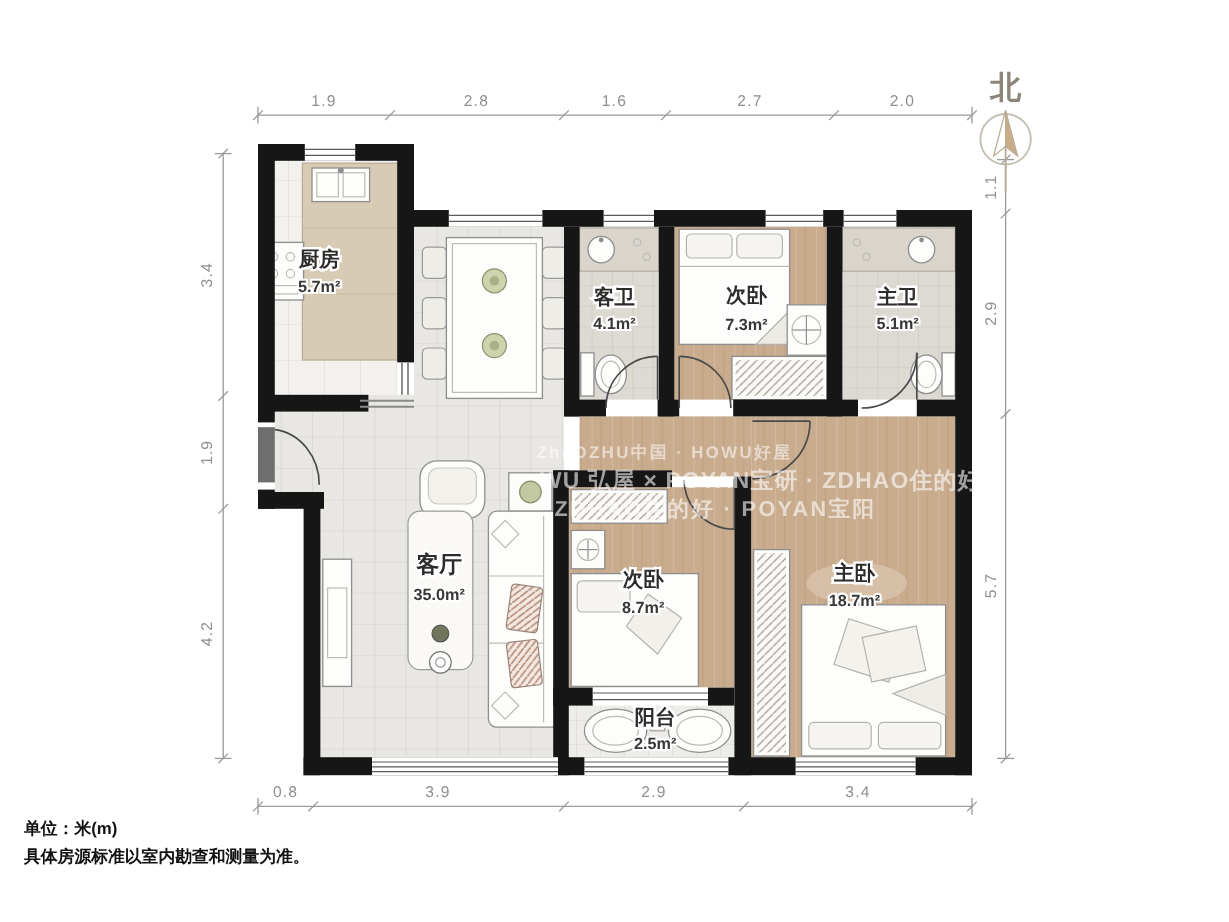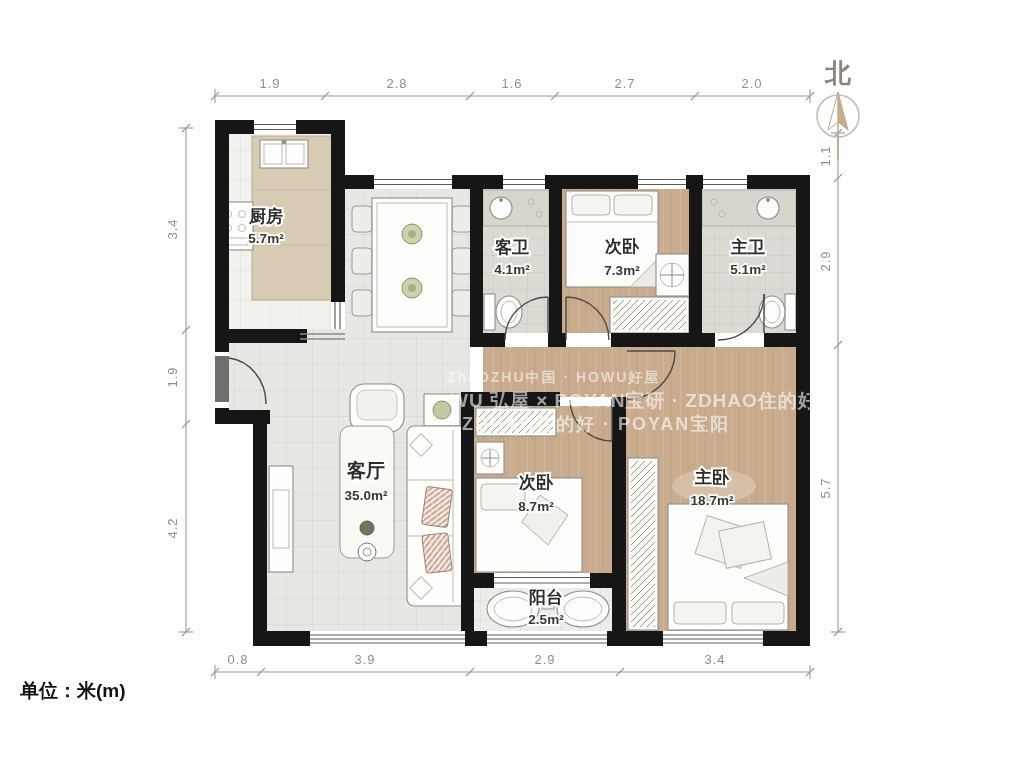--- a/index.html
+++ b/index.html
@@ -13,21 +13,21 @@
   .dim-stroke{stroke:#9a9a9a;stroke-width:1.1;}
   .north-label{font-size:26px;fill:#8d857a;text-anchor:middle;font-weight:700;}
   .wm1{font-size:14px;font-weight:700;fill:rgba(255,255,255,0.55);letter-spacing:2px;}
   .wm2{font-size:19px;font-weight:800;fill:rgba(255,255,255,0.60);letter-spacing:1px;}
   .wm3{font-size:18px;font-weight:800;fill:rgba(255,255,255,0.60);letter-spacing:2px;}
   .furn{stroke:#8f8f8f;stroke-width:1.1;fill:#fdfdfb;}
   .furn-light{stroke:#bdbbb5;stroke-width:1;fill:none;}
   .door{stroke:#4a4a4a;stroke-width:1.4;fill:none;}
   .win-line{stroke:#5a5a5a;stroke-width:1;}
   .notes{position:absolute;left:20px;top:679px;width:720px;color:#111;
-         font-size:19px;font-weight:700;line-height:23px;}
+         font-size:14px;font-weight:700;line-height:23px;}
   .notes p{margin:0;}
 </style>
 </head>
 <body>
 
 <div class="stage">
 <svg width="1024" height="768" viewBox="0 0 1024 768">
   <defs>
     <pattern id="tile" width="26" height="26" patternUnits="userSpaceOnUse">
       <rect width="26" height="26" fill="#e9e7e3"></rect>
@@ -415,14 +415,15 @@
     <circle cx="838" cy="116" r="21" fill="none" stroke="#c2bcb1" stroke-width="1.5"></circle>
     <polygon points="838,92 828,130 838,122" fill="#ffffff" stroke="#b9ab92" stroke-width="1"></polygon>
     <polygon points="838,92 848,130 838,122" fill="#c9ad89" stroke="#b9ab92" stroke-width="1"></polygon>
     <line x1="838" y1="122" x2="838" y2="160" stroke="#b9ab92" stroke-width="1.5"></line>
   </g>
 </svg>
 
   
   <div class="notes">
     <p>单位：米(m)</p>
+    <p>具体房源标准以室内勘查和测量为准。</p>
   </div>
 </div>
 
 </body></html>

